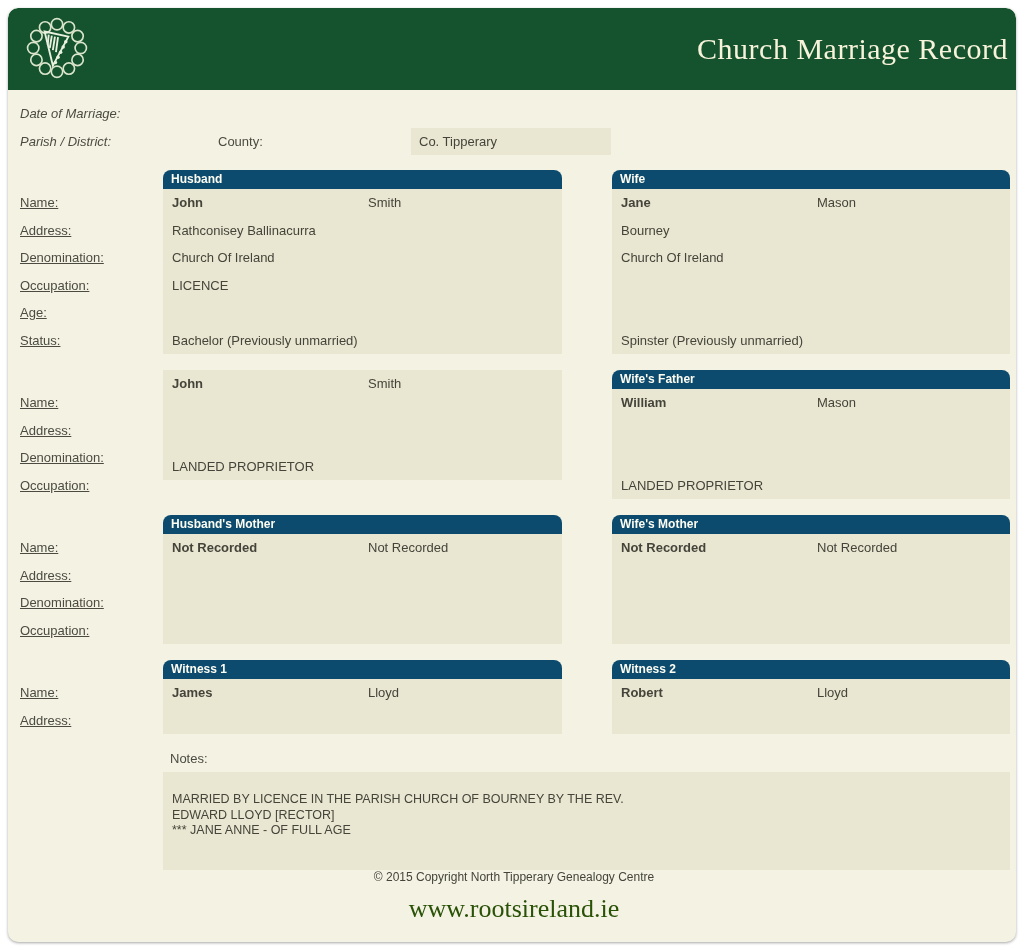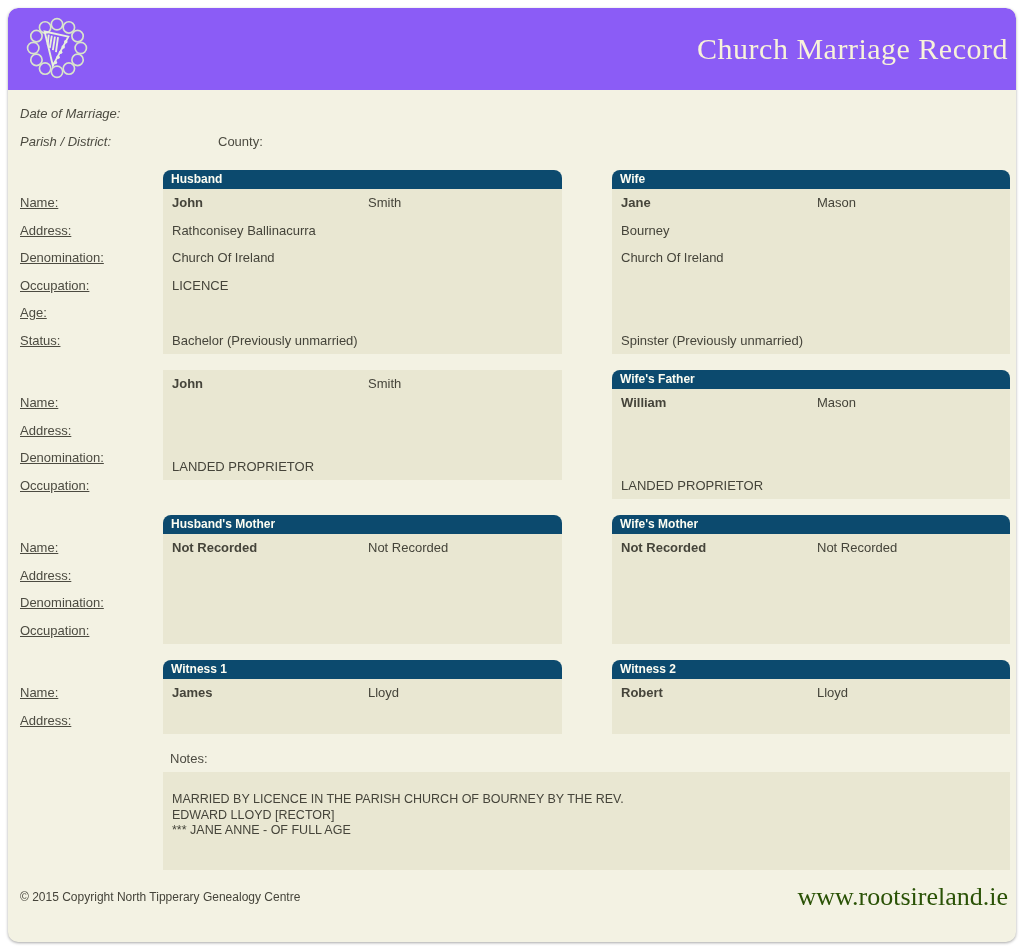--- a/index.html
+++ b/index.html
@@ -3,21 +3,21 @@
 <meta charset="utf-8">
 <style>
   * { box-sizing: border-box; margin: 0; padding: 0; }
   html,body { width:1024px; height:950px; background:#ffffff; overflow:hidden;
               font-family:"Liberation Sans", sans-serif; }
   .page { position:relative; width:1008px; height:934px; margin:8px;
           background:#f3f2e3; border-radius:10px; overflow:hidden;
           box-shadow:0 1px 3px rgba(0,0,0,.35); }
 
   
-  .hdr { position:relative; height:82px; background:#8b5cf6;
+  .hdr { position:relative; height:82px; background:#14532d;
          border-radius:10px 10px 0 0; }
   .logo { position:absolute; left:18px; top:9px; }
   .title { position:absolute; right:8px; top:0; line-height:82px;
            font-family:"Liberation Serif", serif; font-size:30px;
            color:#f7f2da; letter-spacing:.5px; }
 
   
   .topflds { display:flex; margin:10px 0 0 12px; }
   .toplabels { width:143px; }
   .toplabels .lbl, .lblrow { height:27.5px; display:flex; align-items:center;font-style:italic; }
@@ -49,21 +49,21 @@
   .row .c2 { flex:1; }
 
   
   .noteslbl { margin:17px 0 5px 162px; font-size:13px; color:#4c4b41; height:16px; }
   .notesbox { margin-left:155px; width:847px; height:98px; background:#e9e7d2;
               padding:20px 10px 10px 9px; }
   .notesbox div { font-size:12.5px; line-height:15.5px; color:#45443a; }
 
   
   .footer { display:flex; justify-content:space-between; align-items:center;
-            height:72px; padding:0 8px 18px 12px; }
+            height:72px; padding:0 8px 18px 12px;flex-direction:column; }
   .copyright { font-size:12px; color:#45443a; }
   .website { font-family:"Liberation Serif", serif; font-size:26px;
              color:#2a5206; text-decoration:none; }
 </style>
 </head>
 <body>
 
 <div class="page">
 
   <div class="hdr">
@@ -97,20 +97,21 @@
     <div class="title">Church Marriage Record</div>
   </div>
 
   <div class="topflds">
     <div class="toplabels">
       <div class="lbl">Date of Marriage:</div>
       <div class="lbl">Parish / District:</div>
     </div>
     <div class="countywrap">
       <div class="countylbl lbl">County:</div>
+      <div class="countybox">Co. Tipperary</div>
     </div>
   </div>
 
   <div class="band m15">
     <div class="labels">
       <div class="lbl">Name:</div>
       <div class="lbl">Address:</div>
       <div class="lbl">Denomination:</div>
       <div class="lbl">Occupation:</div>
       <div class="lbl">Age:</div>

